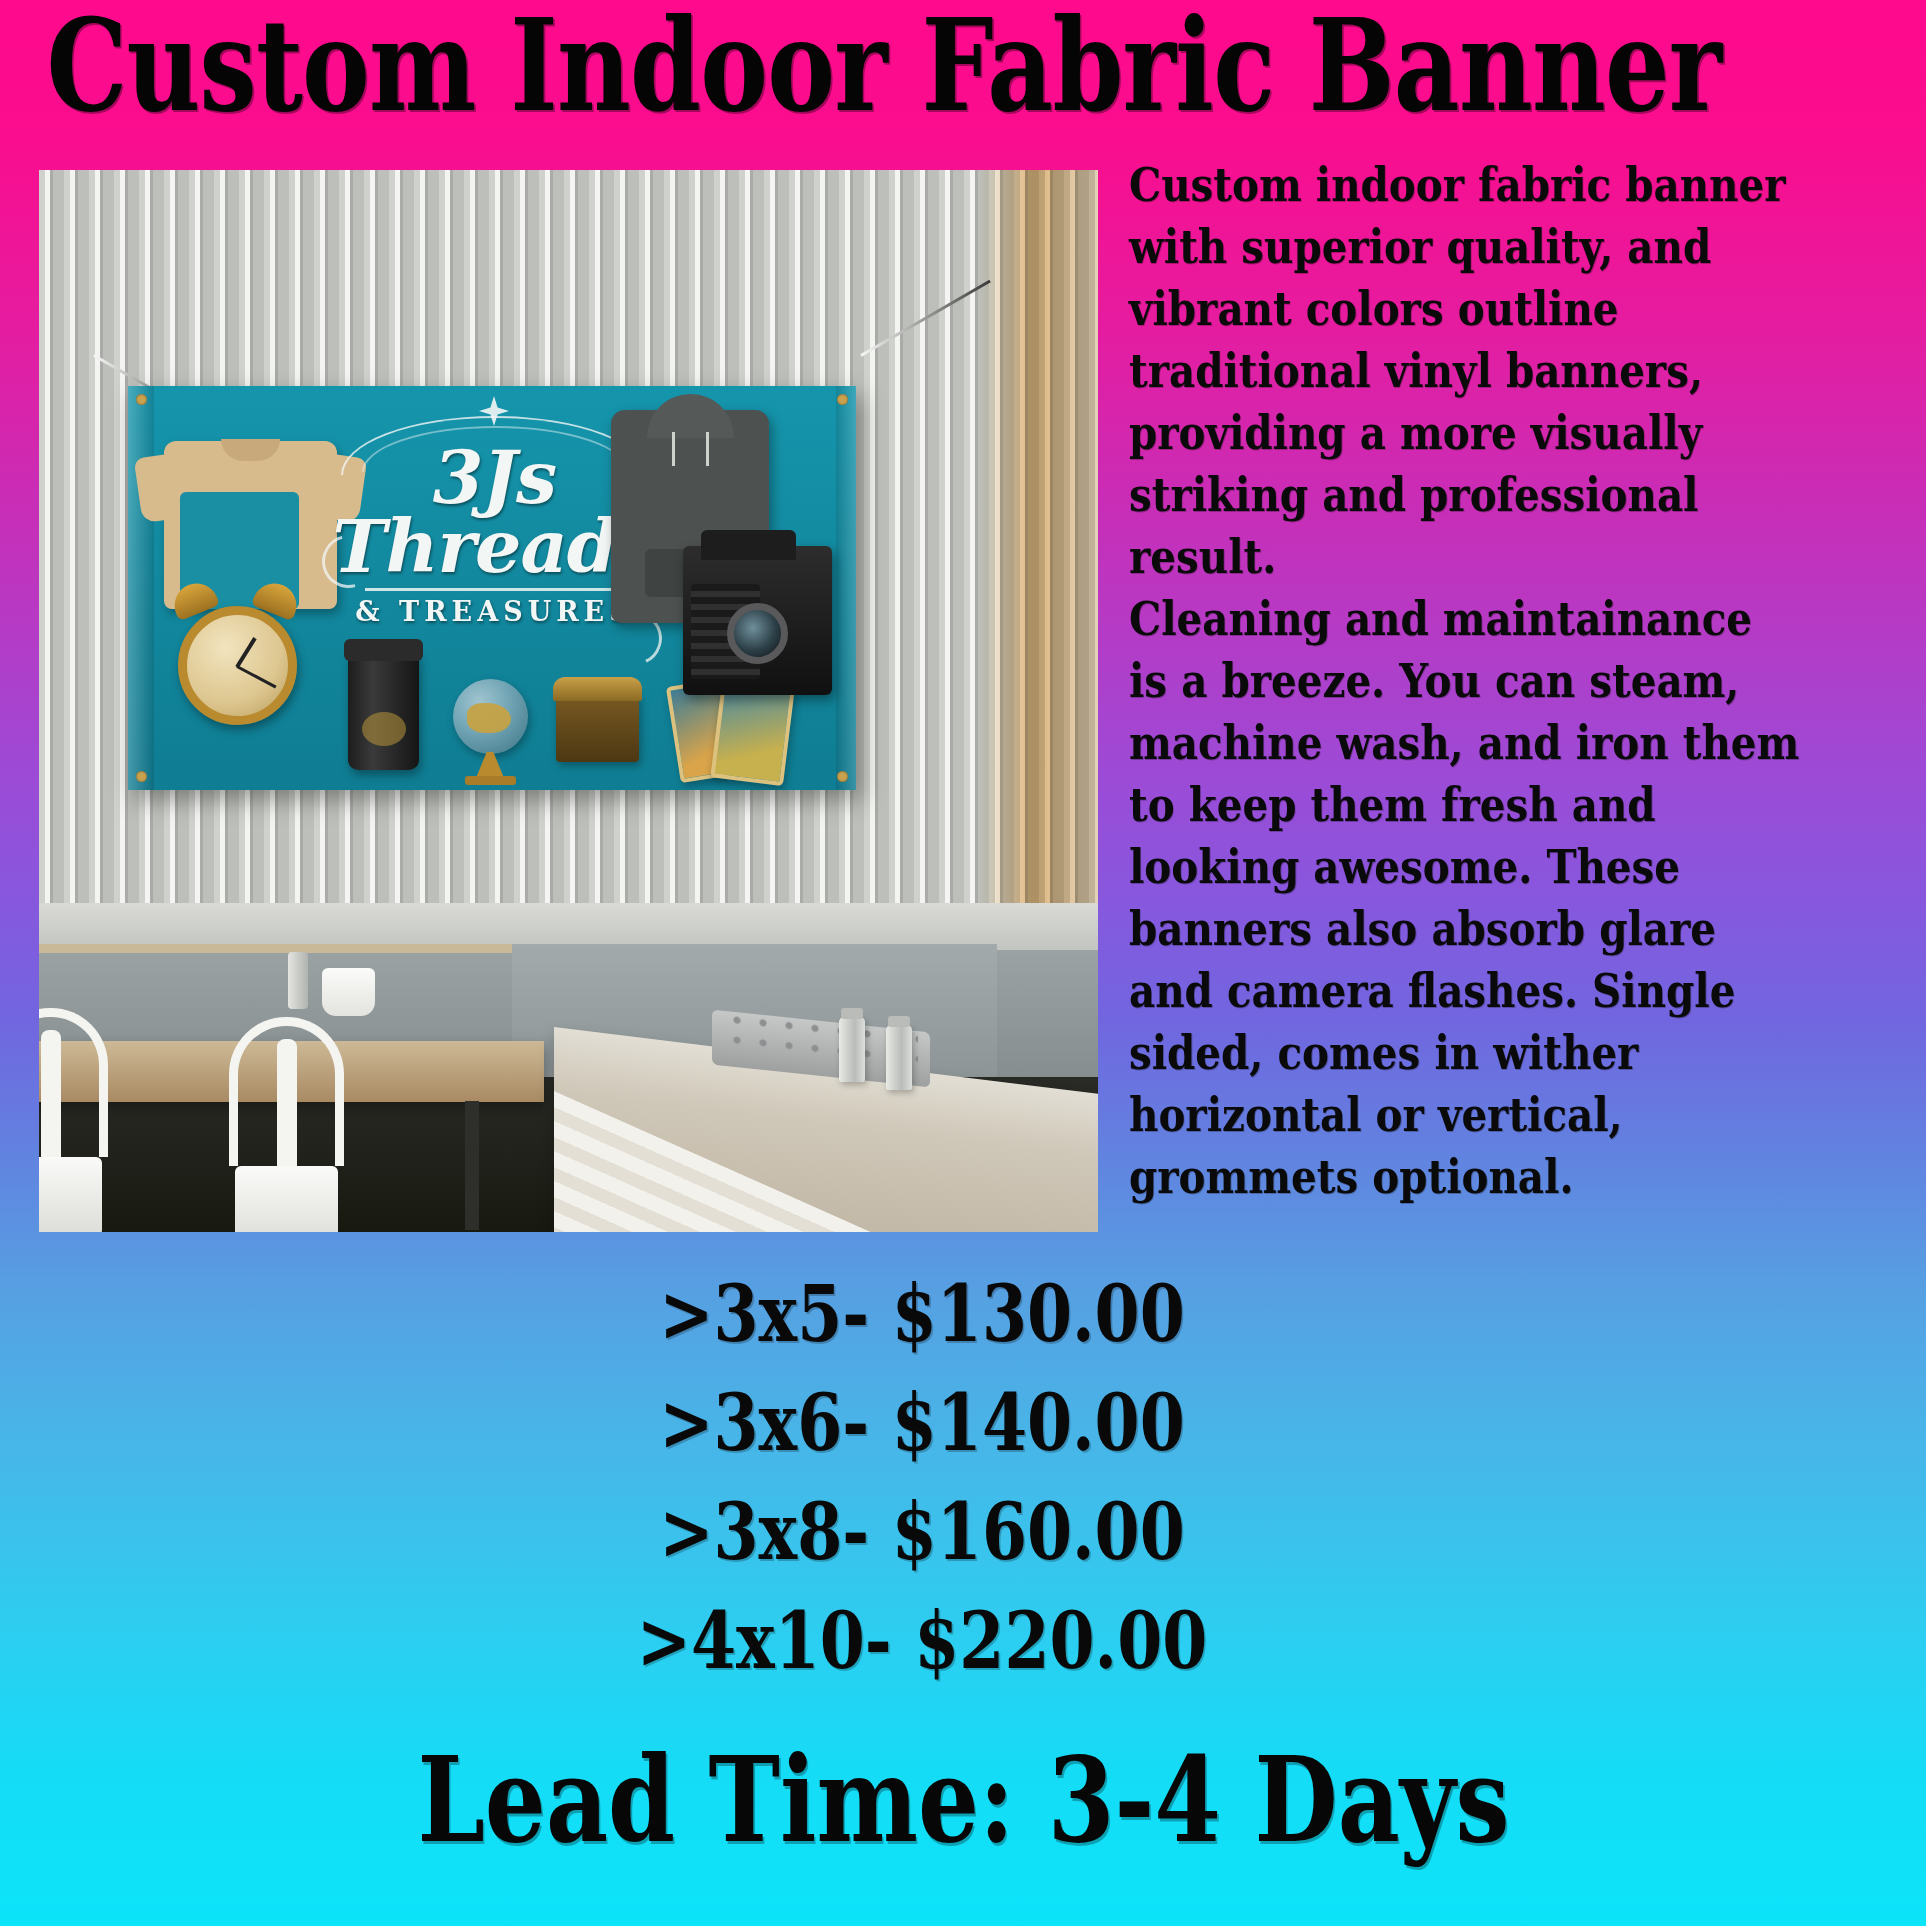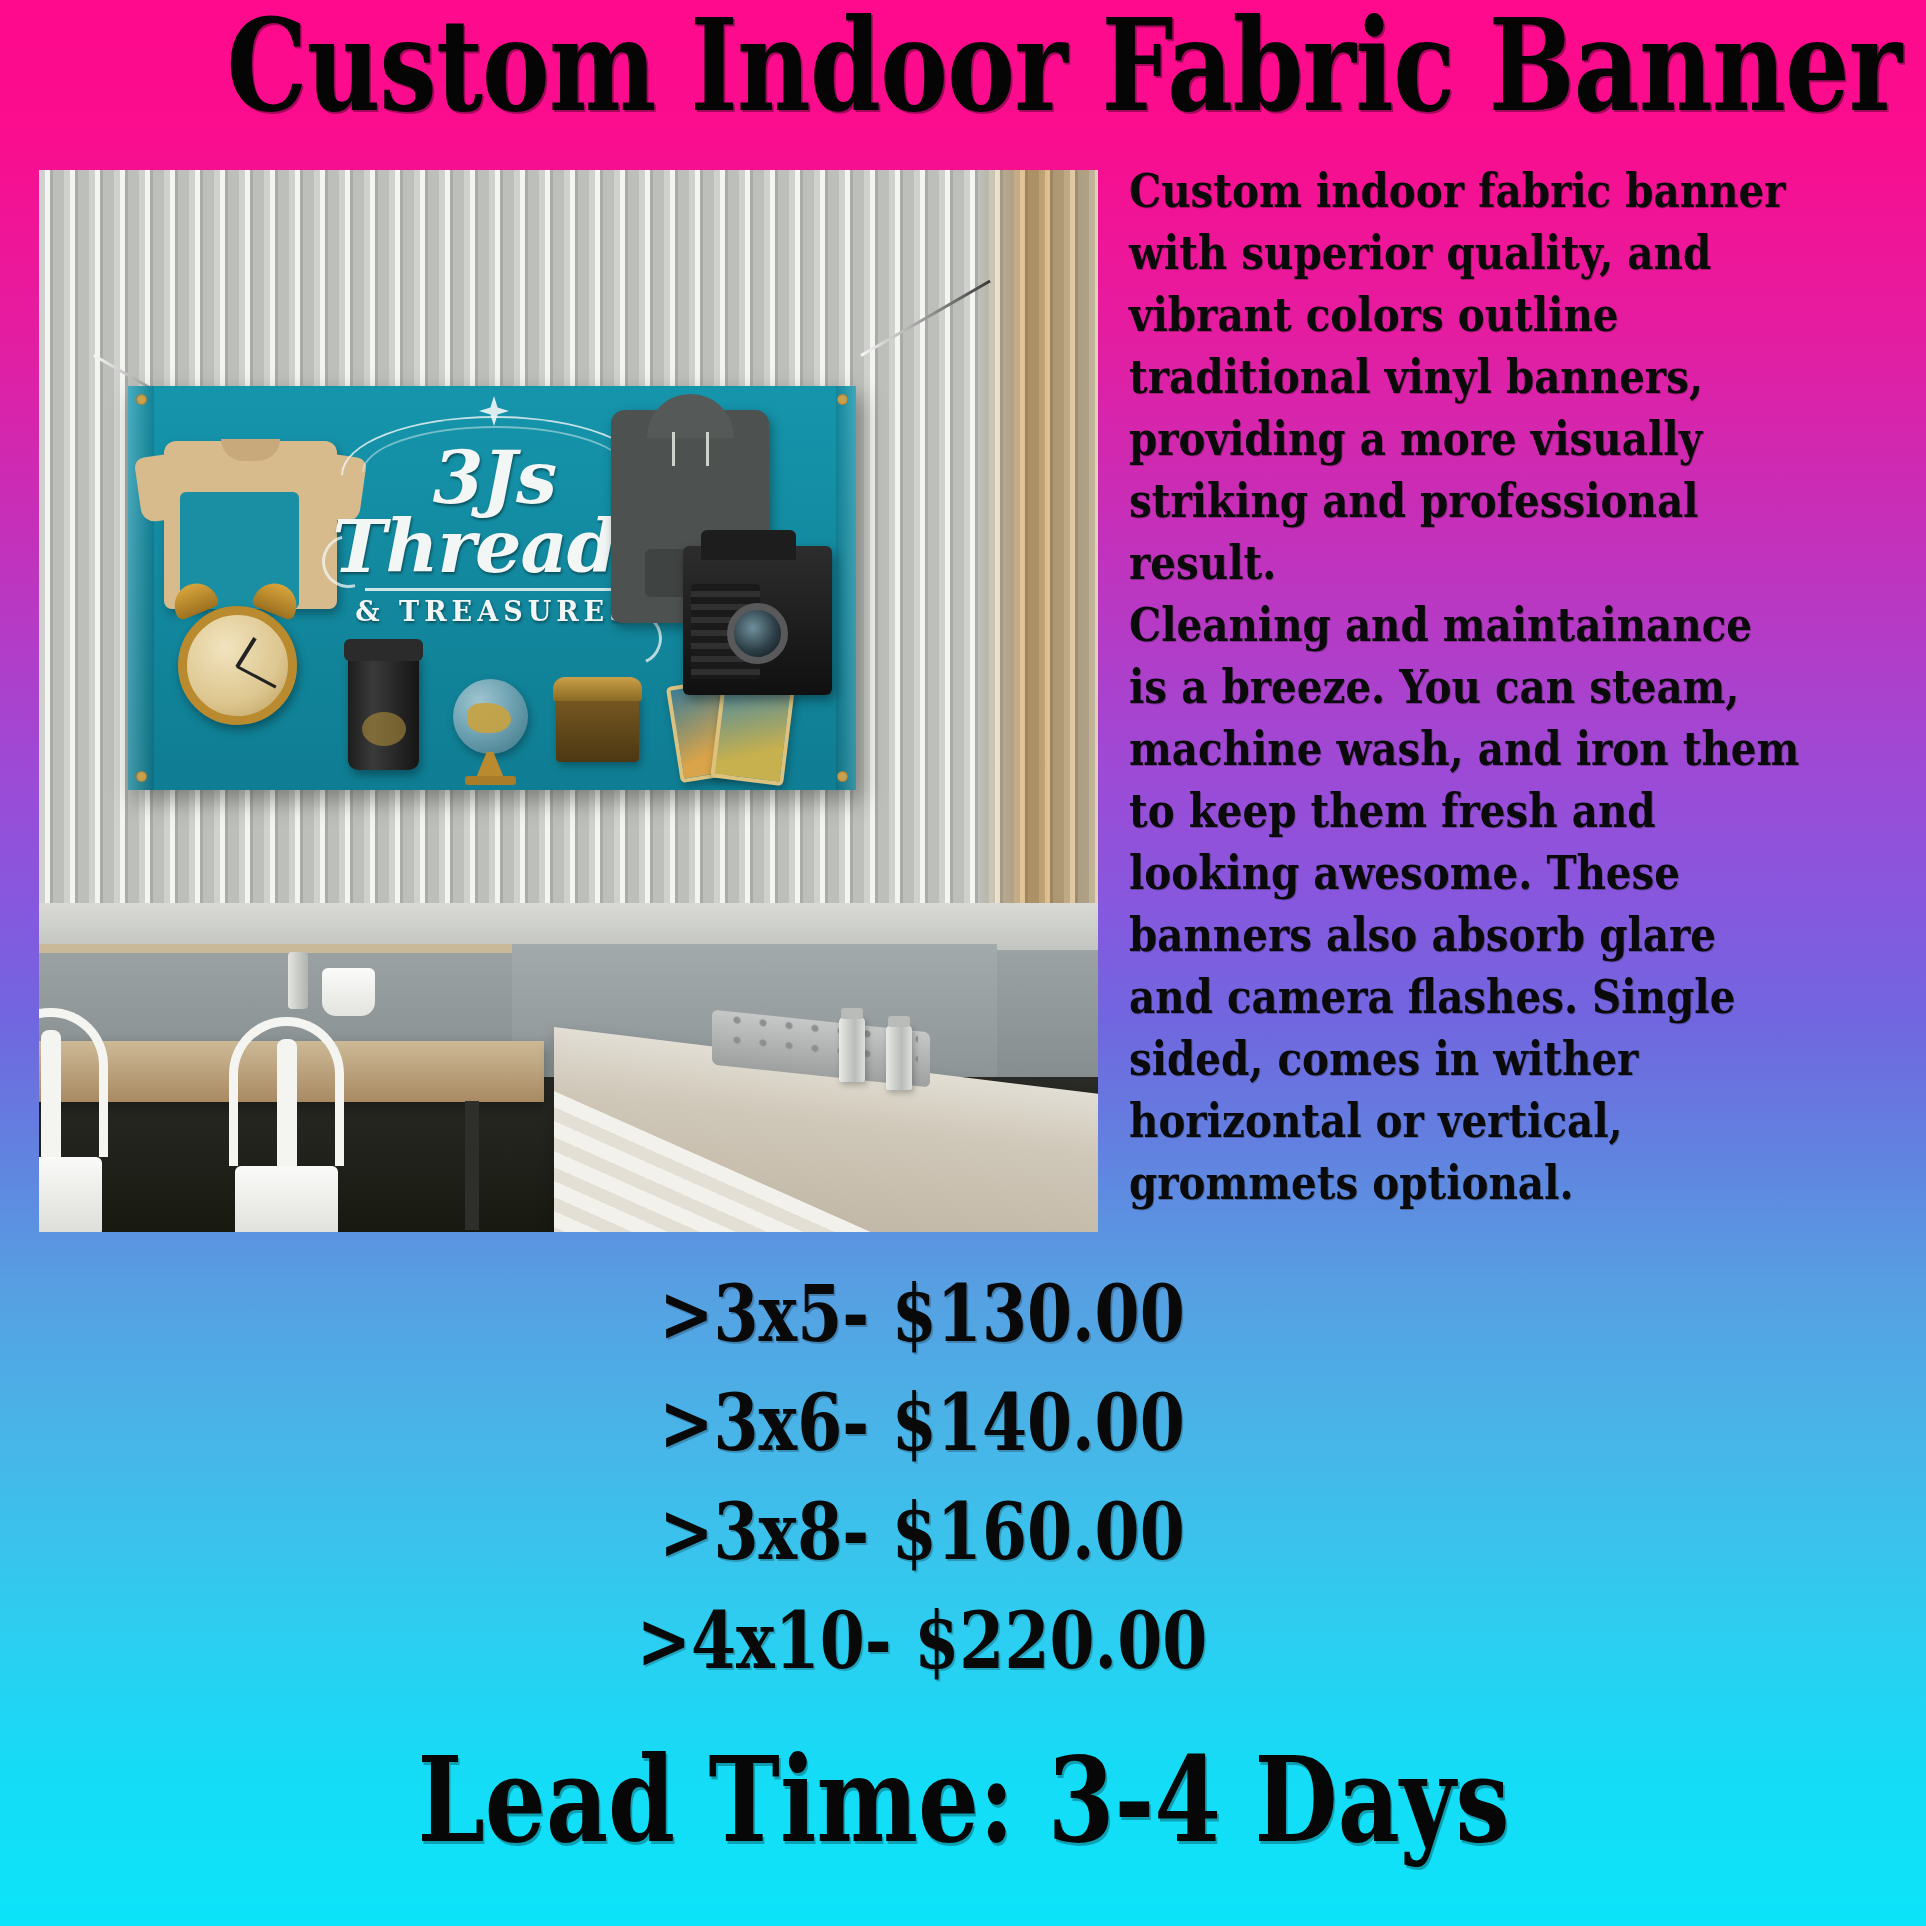--- a/index.html
+++ b/index.html
@@ -20,22 +20,22 @@
       #47B6E8 75%,
       #2FCCF0 84%,
       #15DCF6 92%,
       #0BE4FA 100%);
     overflow:hidden;
     position:relative;
   }
 
   
   .title-bar{
-    position:absolute; left:17px; top:0; width:1751px; height:131px;
-    display:flex; align-items:center; justify-content:flex-start;
+    position:absolute; left:8px; top:0; width:1751px; height:131px;
+    display:flex; align-items:center; justify-content:center;
   }
   .title-text{
     font-family:"DejaVu Serif", serif;
     font-weight:bold;
     font-size:127px;
     line-height:1;
     color:#050505;
     letter-spacing:-1px;
     transform:scaleX(0.80);
     transform-origin:center center;
@@ -329,21 +329,21 @@
     border-radius:6px 6px 14px 14px;
   }
   .pepper{
     position:absolute; left:249px; top:782px; width:20px; height:57px;
     background:linear-gradient(90deg,#e4e5e1,#b0b3af);
     border-radius:4px;
   }
 
   
   .desc{
-    position:absolute; left:1129px; top:160px; width:782px;
+    position:absolute; left:1129px; top:154px; width:782px;
   }
   .desc p{
     font-family:"DejaVu Serif", serif;
     font-weight:bold;
     font-size:47px;
     line-height:62px;
     color:#0a0a0a;
     transform:scaleX(0.86);
     transform-origin:left center;
     text-shadow:1px 1px 0 rgba(0,0,0,.25);

